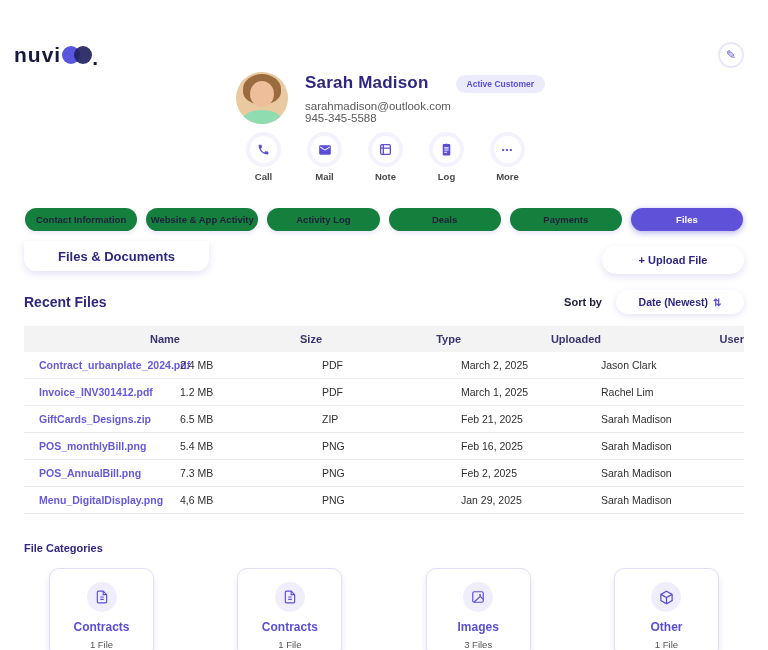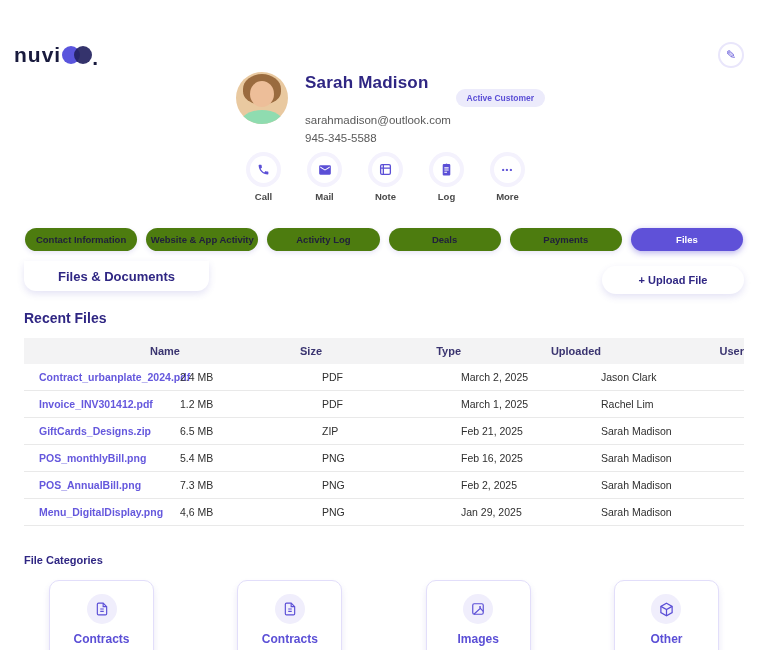--- a/index.html
+++ b/index.html
@@ -20,36 +20,36 @@
 
   
   .profile { display:flex; padding-left:236px; margin-top:-4px; }
   .avatar { width:52px; height:52px; border-radius:50%; background:#e9c9a0; position:relative; overflow:hidden; flex:0 0 52px; }
   .avatar .hair { position:absolute; left:7px; top:2px; width:38px; height:30px; border-radius:50% 50% 42% 42%; background:#9a6b3f; }
   .avatar .face { position:absolute; left:14px; top:9px; width:24px; height:26px; border-radius:50%; background:#edbe99; }
   .avatar .shirt { position:absolute; left:4px; bottom:-14px; width:44px; height:28px; border-radius:50% 50% 0 0; background:#8fdcb0; }
   .p-info { margin-left:17px; padding-top:1px; }
   .name-row { display:flex; align-items:flex-start; }
   .p-name { font-size:17px; font-weight:bold; color:#2f2683; letter-spacing:.2px; }
-  .badge { margin-left:27px; margin-top:16px; background:#ecebfb; color:#5b4fd6; font-size:8.5px; font-weight:bold;
+  .badge { margin-left:27px; margin-top:2px; background:#ecebfb; color:#5b4fd6; font-size:8.5px; font-weight:bold;
     padding:4px 11px; border-radius:9px; white-space:nowrap; }
   .p-email { font-size:11.5px; color:#595959; margin-top:7px; }
-  .p-phone { font-size:11.5px; color:#595959; margin-top:6px; }
+  .p-phone { font-size:11.5px; color:#595959; margin-top:0; }
 
   
   .actions { display:flex; padding-left:233px; margin-top:12px; }
   .action { width:61px; display:flex; flex-direction:column; align-items:center; cursor:pointer; }
   .action-circle { width:27px; height:27px; border-radius:50%; background:#fff; box-shadow:0 0 0 4px #f4f2fd;
     display:flex; align-items:center; justify-content:center; color:#5b4fd6; }
   .action-label { margin-top:8px; font-size:9.5px; font-weight:bold; color:#4a4a4a; }
   .more-dots { font-size:8px; letter-spacing:1px; color:#5b4fd6; font-weight:bold; }
 
   
   .tabs { display:flex; gap:9px; margin:26px 25px 0 25px; }
-  .tab { flex:1; height:23px; border-radius:12px; background:#4d7c0f; box-shadow:0 2px 5px rgba(90,80,190,.14);
+  .tab { flex:1; height:23px; border-radius:12px; background:#15803d; box-shadow:0 2px 5px rgba(90,80,190,.14);
     display:flex; align-items:center; justify-content:center; font-size:9.5px; font-weight:bold; color:#20203c; cursor:pointer; }
   .tab.active { background:#5f51d8; color:#ffffff; box-shadow:0 2px 6px rgba(95,81,216,.45); }
 
   
   .section-bar { display:flex; justify-content:space-between; align-items:flex-start; margin:10px 24px 0 24px; }
   .section-title { width:185px; height:30px; background:#fff; border-radius:0 0 12px 12px; box-shadow:0 3px 7px rgba(90,80,190,.16);
     display:flex; align-items:center; justify-content:center; font-size:13px; font-weight:bold; color:#2f2683; }
   .upload-btn { width:142px; height:28px; margin-top:5px; background:#fff; border-radius:14px; box-shadow:0 3px 7px rgba(90,80,190,.16);
     display:flex; align-items:center; justify-content:center; font-size:11px; font-weight:bold; color:#2f2683; cursor:pointer; }
 
@@ -173,20 +173,27 @@
   <div class="tab active">Files</div>
 </div>
 
 <div class="section-bar">
   <div class="section-title">Files &amp; Documents</div>
   <div class="upload-btn">+ Upload File</div>
 </div>
 
 <div class="sort-row">
   <div class="recent-title">Recent Files</div>
+  <div class="sort-right">
+    <span class="sort-label">Sort by</span>
+    <div class="sort-select">
+      <span>Date (Newest)</span>
+      <span class="sort-arrows">⇅</span>
+    </div>
+  </div>
 </div>
 
 <div class="table">
   <div class="t-row t-head">
     <span>Name</span>
     <span>Size</span>
     <span>Type</span>
     <span>Uploaded</span>
     <span>User</span>
   </div>

